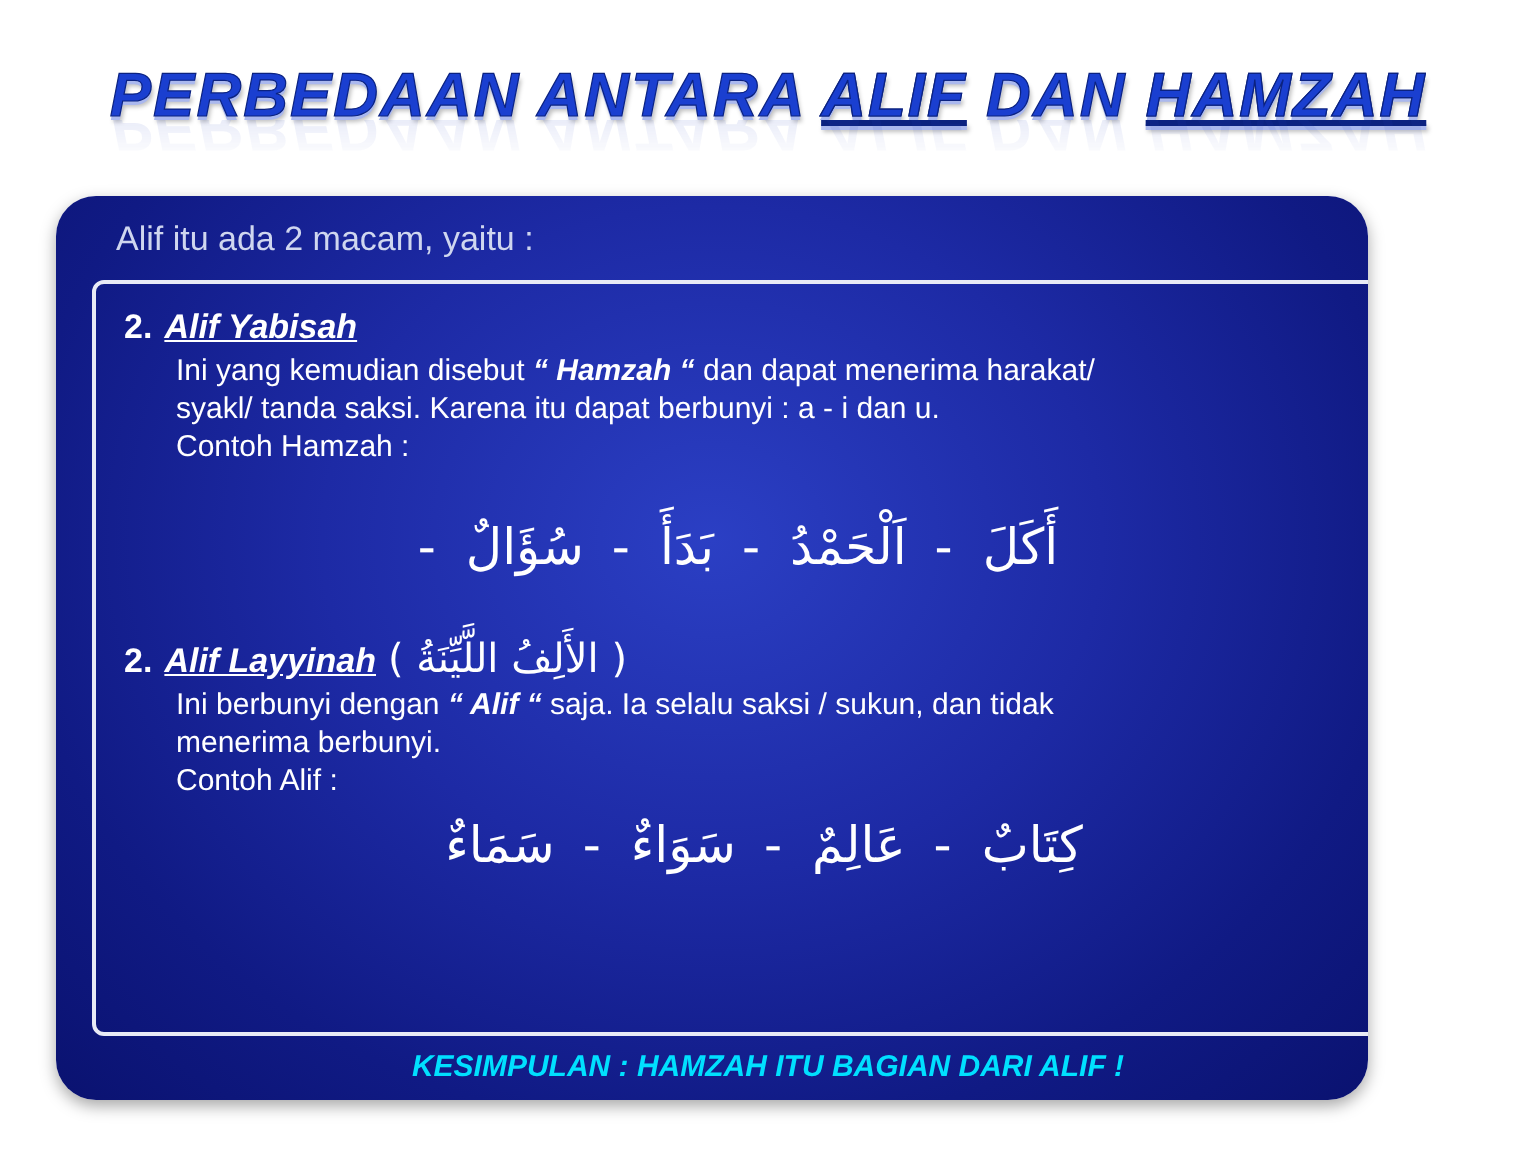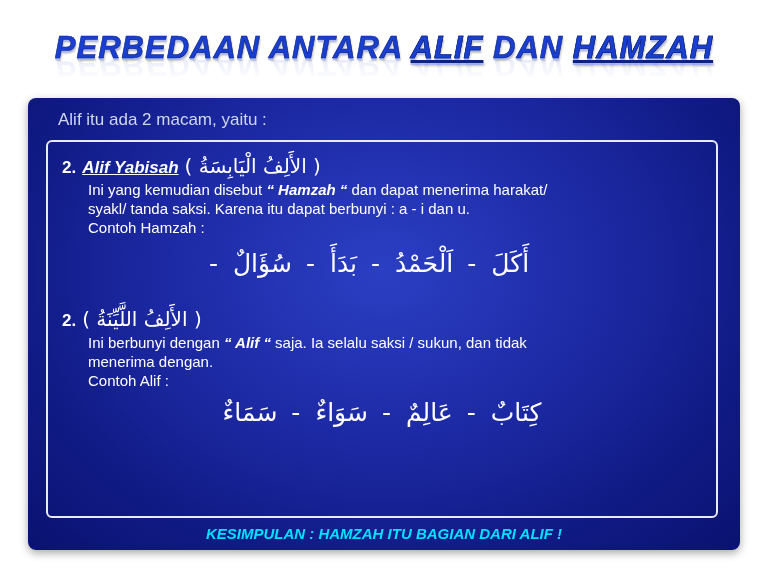--- a/index.html
+++ b/index.html
@@ -57,23 +57,23 @@
     height: 20px;
     line-height: 31px;
     -webkit-mask-image: linear-gradient(to top, rgba(0,0,0,0.45), rgba(0,0,0,0));
     mask-image: linear-gradient(to top, rgba(0,0,0,0.45), rgba(0,0,0,0));
   }
   
   .panel {
     position: absolute;
     top: 98px;
     left: 28px;
-    width: 712px;
+    width: 656px;
     height: 452px;
-    border-radius: 8px;
+    border-radius: 20px;
     background: radial-gradient(ellipse at 50% 38%, #2b3fc4 0%, #1d2aa5 42%, #101a84 75%, #0a1270 100%);
     box-shadow: 0 3px 8px rgba(0,0,0,0.35);
     overflow: hidden;
   }
   .intro {
     position: absolute;
     top: 12px;
     left: 30px;
     color: #cfd6ef;
     font-size: 17px;
@@ -150,21 +150,21 @@
     margin-top: 4px;
   }
   .arabic-row.pad {
     padding-right: 40px;
   }
   .sep {
     display: inline-block;
     margin: 0 14px;
     color: #ffffff;
   }
-  .gap-1 { margin-top: 10px; }
+  .gap-1 { margin-top: 24px; }
   
   .conclusion {
     position: absolute;
     bottom: 8px;
     left: 0;
     width: 712px;
     text-align: center;
     color: #00e0ff;
     font-size: 15px;
     font-weight: bold;
@@ -184,42 +184,42 @@
   <div class="panel">
 
     <div class="intro">Alif itu ada 2 macam, yaitu :</div>
 
     <div class="content-box">
 
       <div class="section">
         <div class="heading-line">
           <span class="num">2.</span>
           <span class="head-latin">Alif  Yabisah</span>
-          <span class="head-arabic">( الأَلِفُ الْيَابِسَةُ )</span>
         </div>
         <div class="body-text">
           <span>Ini yang kemudian disebut </span><i>“ Hamzah “</i><span> dan dapat menerima harakat/</span><br>
           <span>syakl/ tanda saksi. Karena itu dapat berbunyi : </span><span class="it">a - i</span><span> dan </span><span class="it">u</span><span>.</span><br>
           <span>Contoh Hamzah :</span>
         </div>
 
         <div class="arabic-row gap-1 pad">
           <span>أَكَلَ</span><span class="sep">-</span><span>اَلْحَمْدُ</span><span class="sep">-</span><span>بَدَأَ</span><span class="sep">-</span><span>سُؤَالٌ</span><span class="sep">-</span>
         </div>
 
       </div>
 
       <div class="section" style="margin-top:26px;">
         <div class="heading-line">
           <span class="num">2.</span>
+          <span class="head-latin">Alif Layyinah</span>
           <span class="head-arabic">( الأَلِفُ اللَّيِّنَةُ )</span>
         </div>
         <div class="body-text">
           <span>Ini berbunyi dengan </span><i>“ Alif “</i><span> saja. Ia selalu saksi / sukun, dan tidak</span><br>
-          <span>menerima dengan.</span><br>
+          <span>menerima berbunyi.</span><br>
           <span>Contoh Alif :</span>
         </div>
 
         <div class="arabic-row" style="margin-top:6px;">
           <span>كِتَابٌ</span><span class="sep">-</span><span>عَالِمٌ</span><span class="sep">-</span><span>سَوَاءٌ</span><span class="sep">-</span><span>سَمَاءٌ</span>
         </div>
       </div>
 
     </div>
 

